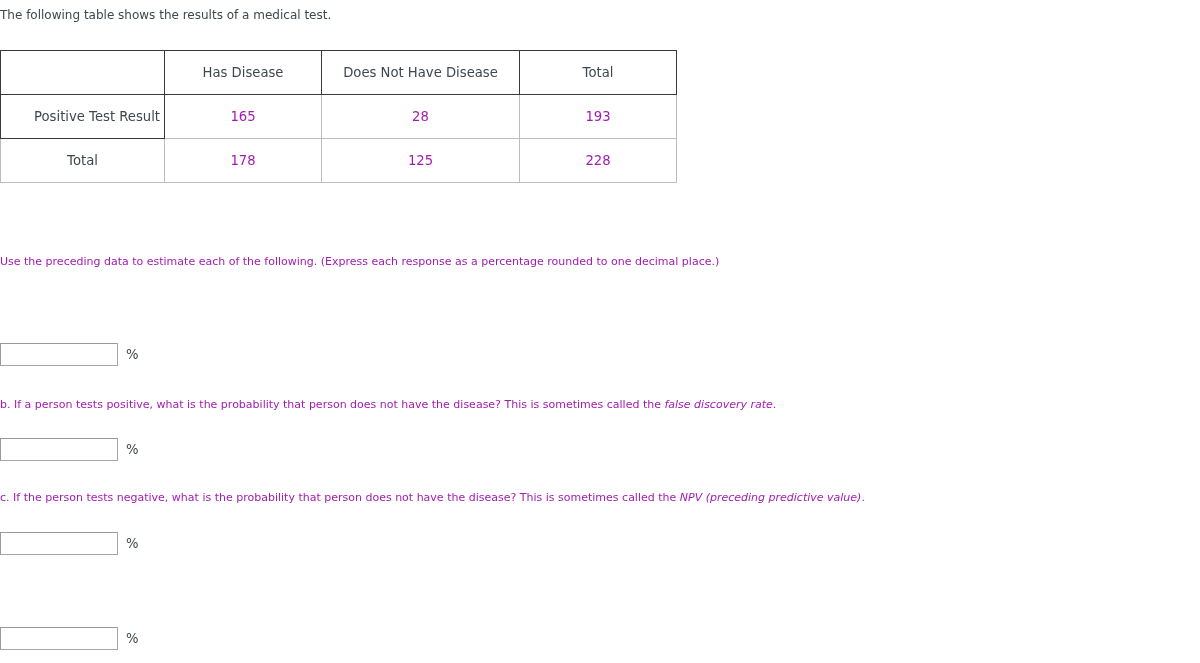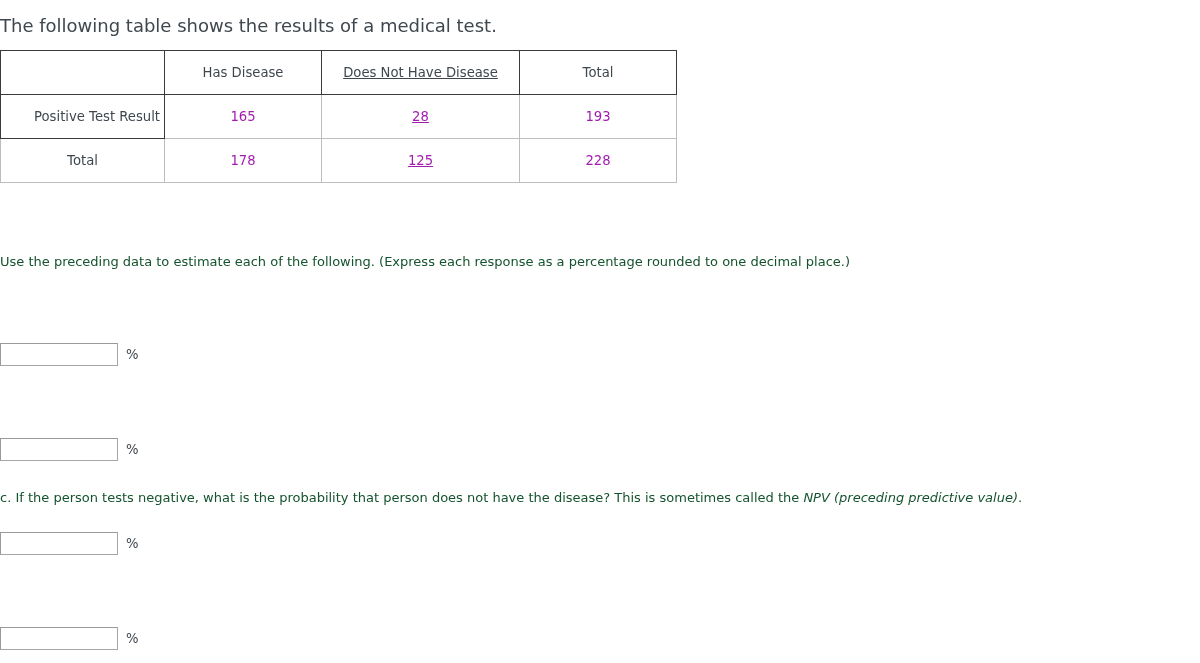--- a/index.html
+++ b/index.html
@@ -21,22 +21,22 @@
     position: relative;
     width: 1200px;
     height: 663px;
     box-sizing: border-box;
   }
 
   
   .intro {
     position: absolute;
     left: 0px;
-    top: 17px;
-    font-size: 18px;
+    top: 7px;
+    font-size: 12px;
     line-height: 17px;
     color: #3f474e;
     white-space: nowrap;
   }
 
   
   .tbl-wrap {
     position: absolute;
     left: 0px;
     top: 50px;
@@ -51,21 +51,21 @@
     height: 44px;
     text-align: center;
     vertical-align: middle;
     padding: 4px 4px;
     box-sizing: border-box;
     border: 1px solid #bdbdbd;
   }
   
   .c0 { width: 164px; }
   .c1 { width: 157px; }
-  .c2 { width: 198px; text-decoration: underline; }
+  .c2 { width: 198px; }
   .c3 { width: 157px; }
 
   
   tr.hdr td {
     border: 1px solid #3a3a3a;
     color: #3f474e;
   }
   tr.hdr td.c0 {
     border-right: 1px solid #3a3a3a;
   }
@@ -83,23 +83,23 @@
     border-top: 1px solid #3a3a3a;
   }
   .num {
     color: #a21caf;
   }
 
   
   .para {
     position: absolute;
     left: 0px;
-    font-size: 13px;
+    font-size: 11px;
     line-height: 17px;
-    color: #14532d;
+    color: #a21caf;
     white-space: nowrap;
   }
   .para em {
     font-style: italic;
   }
 
   
   .answer-row {
     position: absolute;
     left: 0px;
@@ -162,20 +162,23 @@
     </table>
   </div>
 
   <div class="para" style="top:253px;">Use the preceding data to estimate each of the following. (Express each response as a percentage rounded to one decimal place.)</div>
 
   <div class="answer-row" style="top:343px;">
     <input class="ans-input" type="text" placeholder="" value="" style="">
     <span class="pct">%</span>
   </div>
 
+  <div class="para" style="top:396px;">
+    <span>b. If a person tests positive, what is the probability that person does not have the disease? This is sometimes called the </span><em>false discovery rate</em><span>.</span>
+  </div>
   <div class="answer-row" style="top:438px;">
     <input class="ans-input" type="text" placeholder="" style="">
     <span class="pct">%</span>
   </div>
 
   <div class="para" style="top:489px;">
     <span>c. If the person tests negative, what is the probability that person does not have the disease? This is sometimes called the </span><em>NPV (preceding predictive value)</em><span>.</span>
   </div>
   <div class="answer-row" style="top:532px;">
     <input class="ans-input" type="text" placeholder="" style="">

